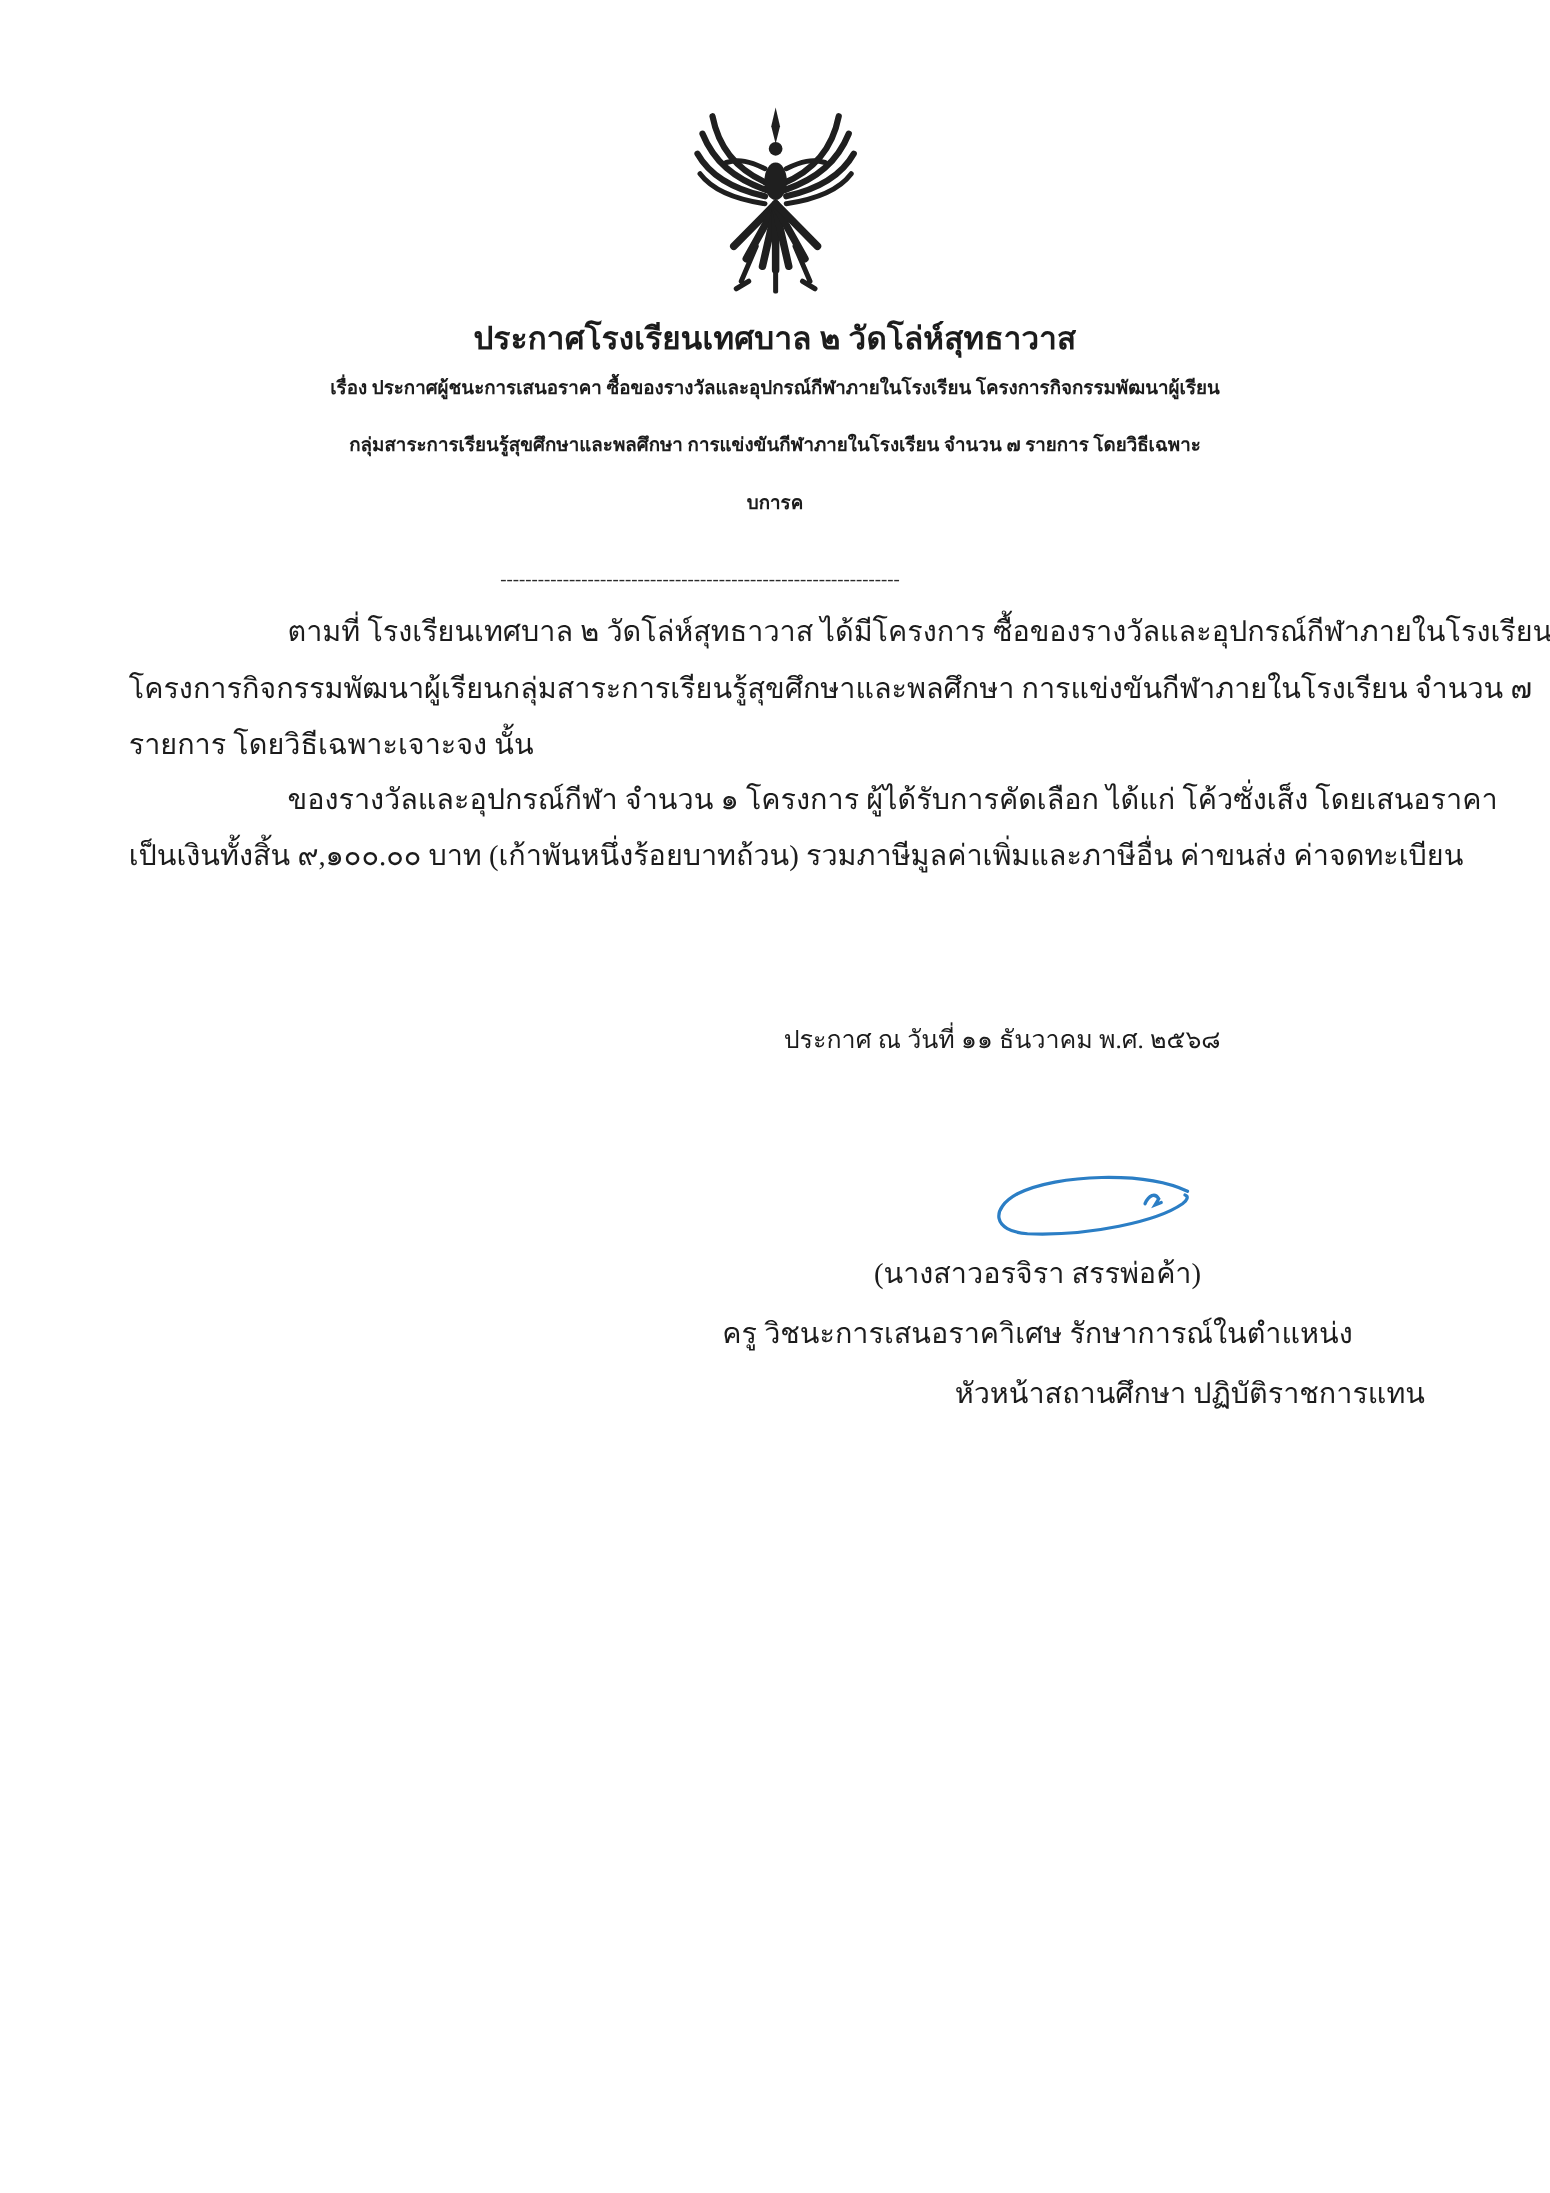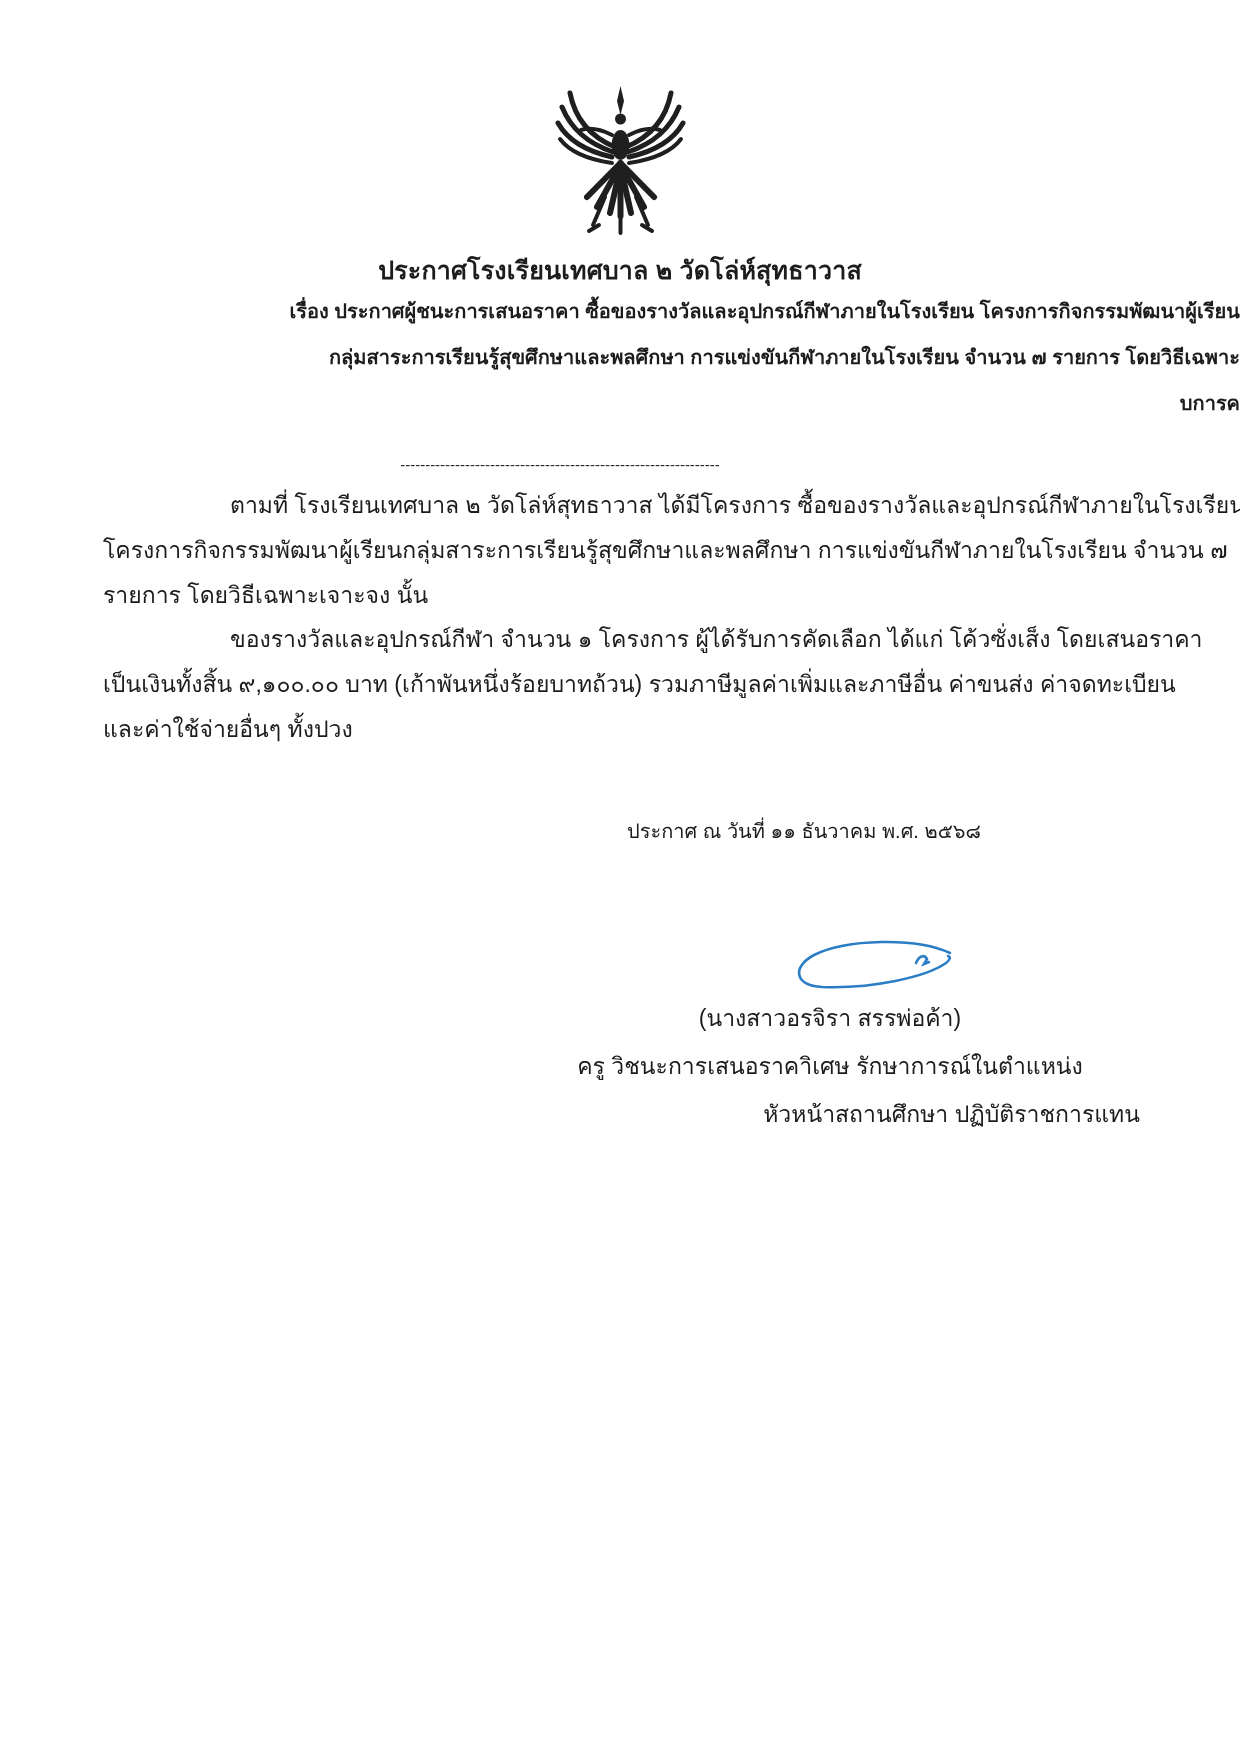--- a/index.html
+++ b/index.html
@@ -1,30 +1,30 @@
 <!DOCTYPE html>
 <html><head>
 <meta charset="utf-8">
 <style>
   html,body { margin:0; padding:0; background:#ffffff; }
   .page {
     position:relative;
     width:1240px; height:1328px;
     background:#ffffff;
-    font-family:Liberation Sans, sans-serif;
+    font-family:Liberation Serif, serif;
     color:#1c1c1c;
     overflow:hidden;
   }
   .centered { position:absolute; left:0; width:1240px; text-align:center; }
   .doc-title {
     top:250px;
     font-size:25px; font-weight:bold;
     letter-spacing:0.2px;
   }
-  .subject-line { font-size:20px; font-weight:bold; line-height:46px;text-align:right; }
+  .subject-line { font-size:15px; font-weight:bold; line-height:46px; }
   .subj1 { top:288px; }
   .subj2 { top:334px; }
   .subj3 { top:380px; }
   .separator {
     position:absolute; top:456px; left:340px; width:440px;
     text-align:center;
     font-size:15px; color:#2a2a2a;
     white-space:nowrap; overflow:hidden;
   }
   .body-block {
@@ -101,21 +101,20 @@
 
   <div class="body-block p1">
     <div class="body-line indent">ตามที่ โรงเรียนเทศบาล ๒ วัดโล่ห์สุทธาวาส ได้มีโครงการ ซื้อของรางวัลและอุปกรณ์กีฬาภายในโรงเรียน</div>
     <div class="body-line">โครงการกิจกรรมพัฒนาผู้เรียนกลุ่มสาระการเรียนรู้สุขศึกษาและพลศึกษา การแข่งขันกีฬาภายในโรงเรียน จำนวน ๗</div>
     <div class="body-line">รายการ โดยวิธีเฉพาะเจาะจง  นั้น</div>
   </div>
 
   <div class="body-block p2">
     <div class="body-line indent">ของรางวัลและอุปกรณ์กีฬา จำนวน ๑ โครงการ ผู้ได้รับการคัดเลือก ได้แก่ โค้วซั่งเส็ง โดยเสนอราคา</div>
     <div class="body-line">เป็นเงินทั้งสิ้น ๙,๑๐๐.๐๐ บาท (เก้าพันหนึ่งร้อยบาทถ้วน) รวมภาษีมูลค่าเพิ่มและภาษีอื่น ค่าขนส่ง ค่าจดทะเบียน</div>
-    <div class="body-line">และค่าใช้จ่ายอื่นๆ ทั้งปวง</div>
   </div>
 
   <div class="date-line">ประกาศ ณ วันที่  ๑๑ ธันวาคม พ.ศ. ๒๕๖๘</div>
 
   <div class="signature-ink">
     <svg width="178" height="66" viewBox="0 0 178 66" aria-hidden="true">
       <g fill="none" stroke="#2b7ec5" stroke-width="2.6" stroke-linecap="round">
         <path d="M162 20 C128 4 58 6 26 22 C4 34 6 52 34 54 C84 56 138 44 158 30 C162 27 163 24 160 23"></path>
         <path d="M128 30 c3 -7 8 -9 11 -4 l-3 5 5 -2"></path>
       </g>

